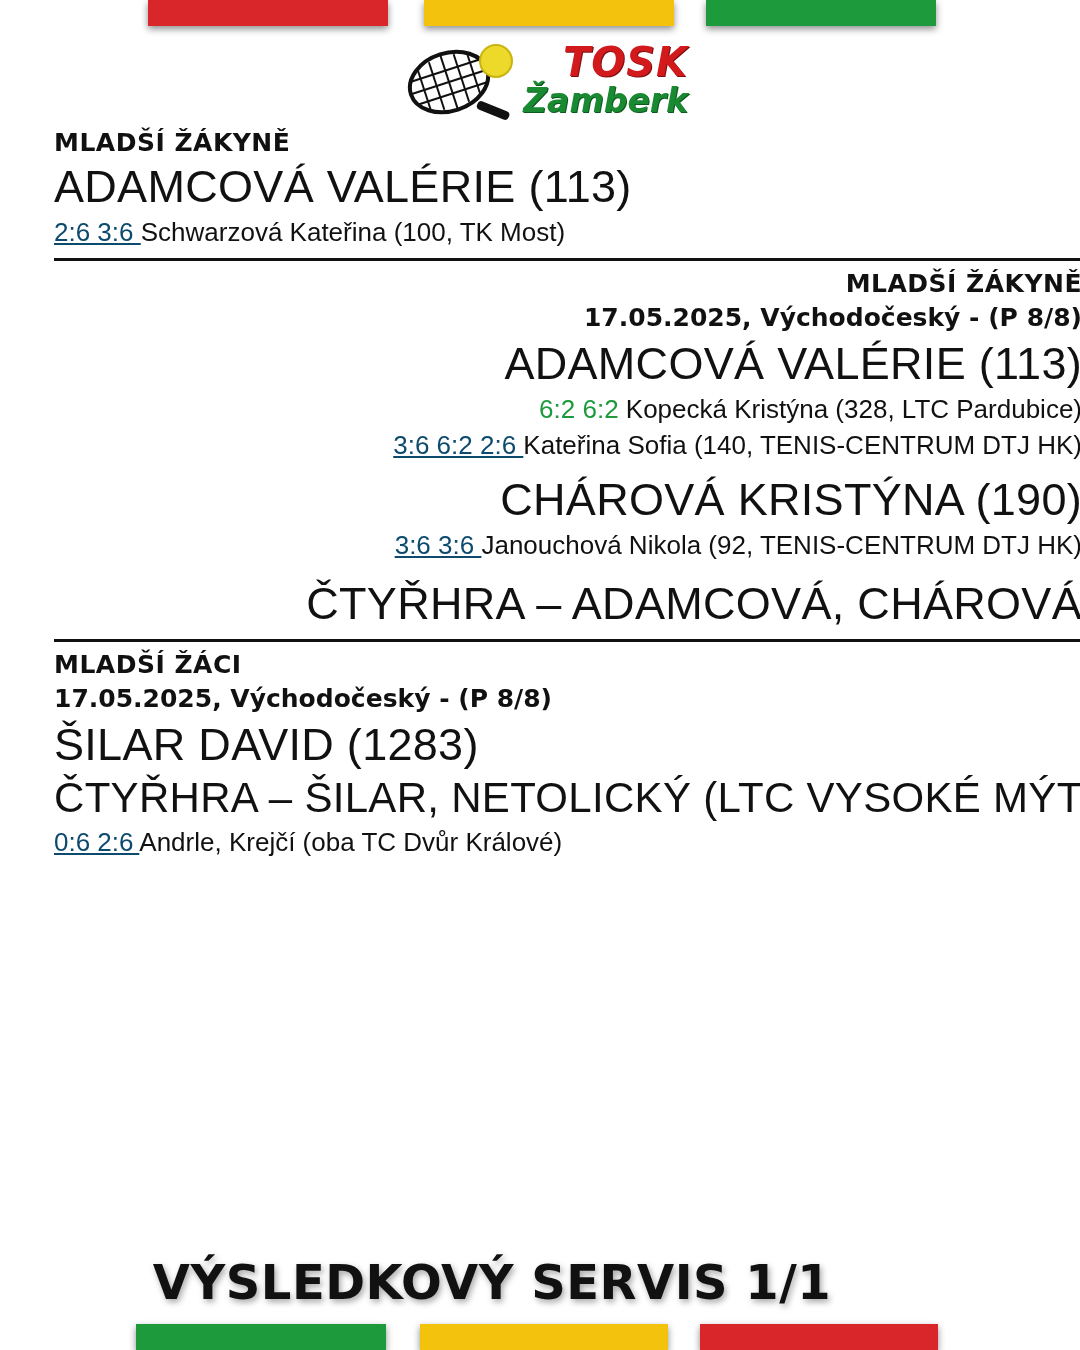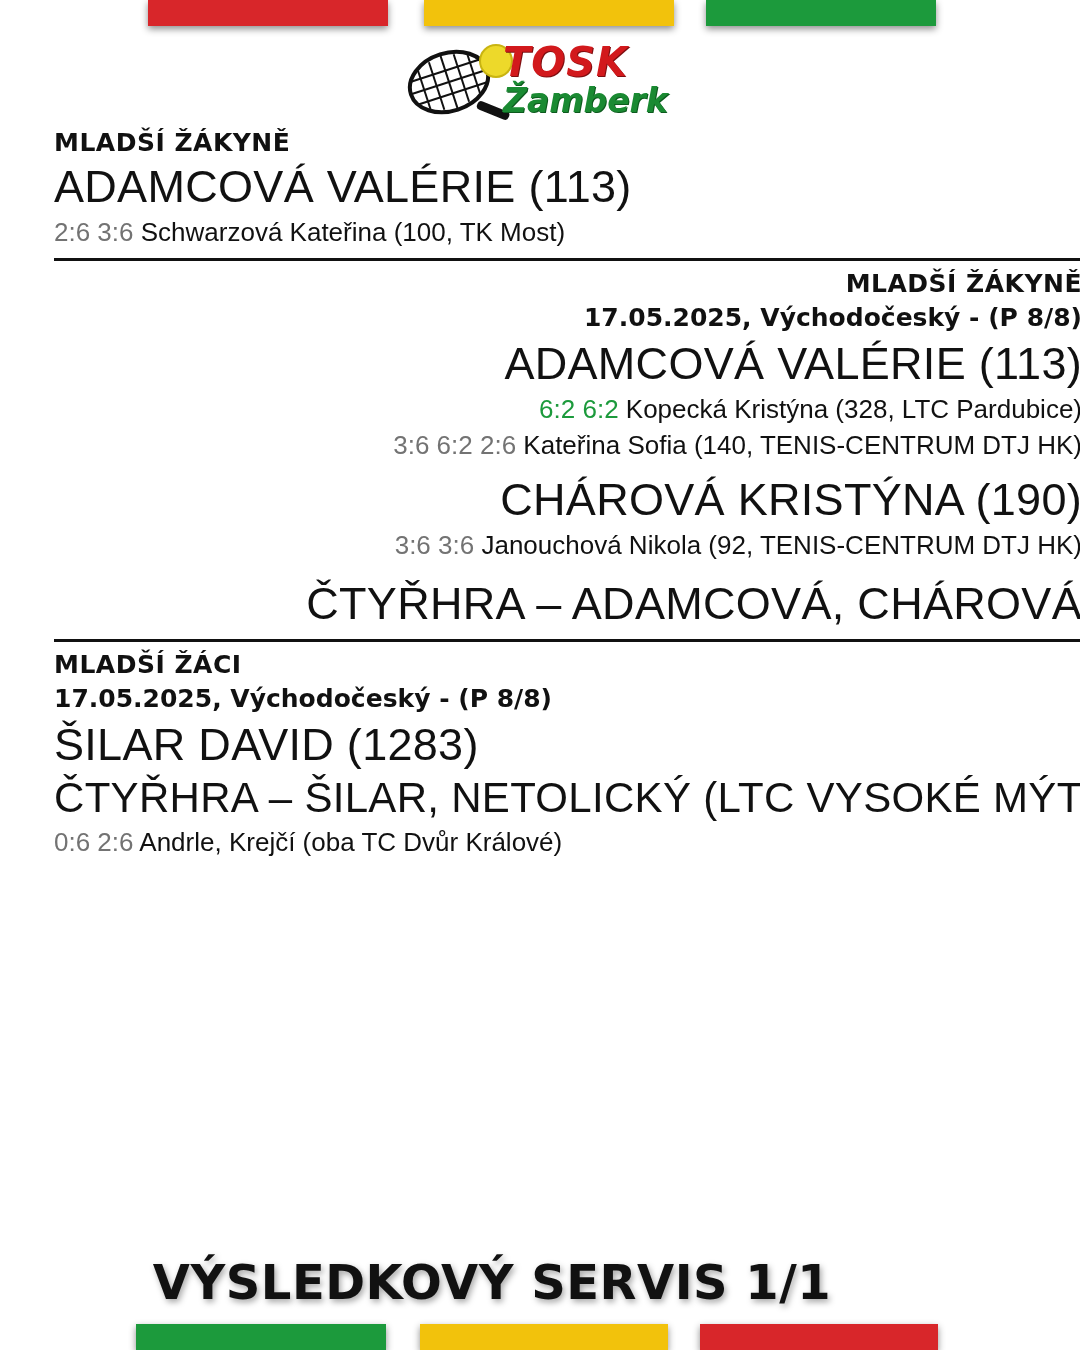--- a/index.html
+++ b/index.html
@@ -40,20 +40,21 @@
     width: 1080px;
     height: 92px;
     display: flex;
     align-items: center;
     justify-content: center;
   }
   .logo {
     position: relative;
     width: 290px;
     height: 92px;
+    text-align: right;
   }
   .racket {
     position: absolute;
     left: 2px;
     top: 8px;
     width: 120px;
     height: 78px;
   }
   .logo-text {
     position: absolute;
@@ -136,21 +137,21 @@
     line-height: 52px;
   }
   .match {
     font-family: "Liberation Sans", sans-serif;
     font-size: 26px;
     line-height: 36px;
     color: #111;
     white-space: nowrap;
   }
   .score-win  { color: #1c9a3c; }
-  .score-loss { color: #737373; }
+  .score-loss { color: #0c4a6e; text-decoration: underline; }
 
   .divider {
     height: 3px;
     background: #111111;
     margin: 8px 26px 6px 26px;
   }
 
   
   .footer-title {
     position: absolute;

